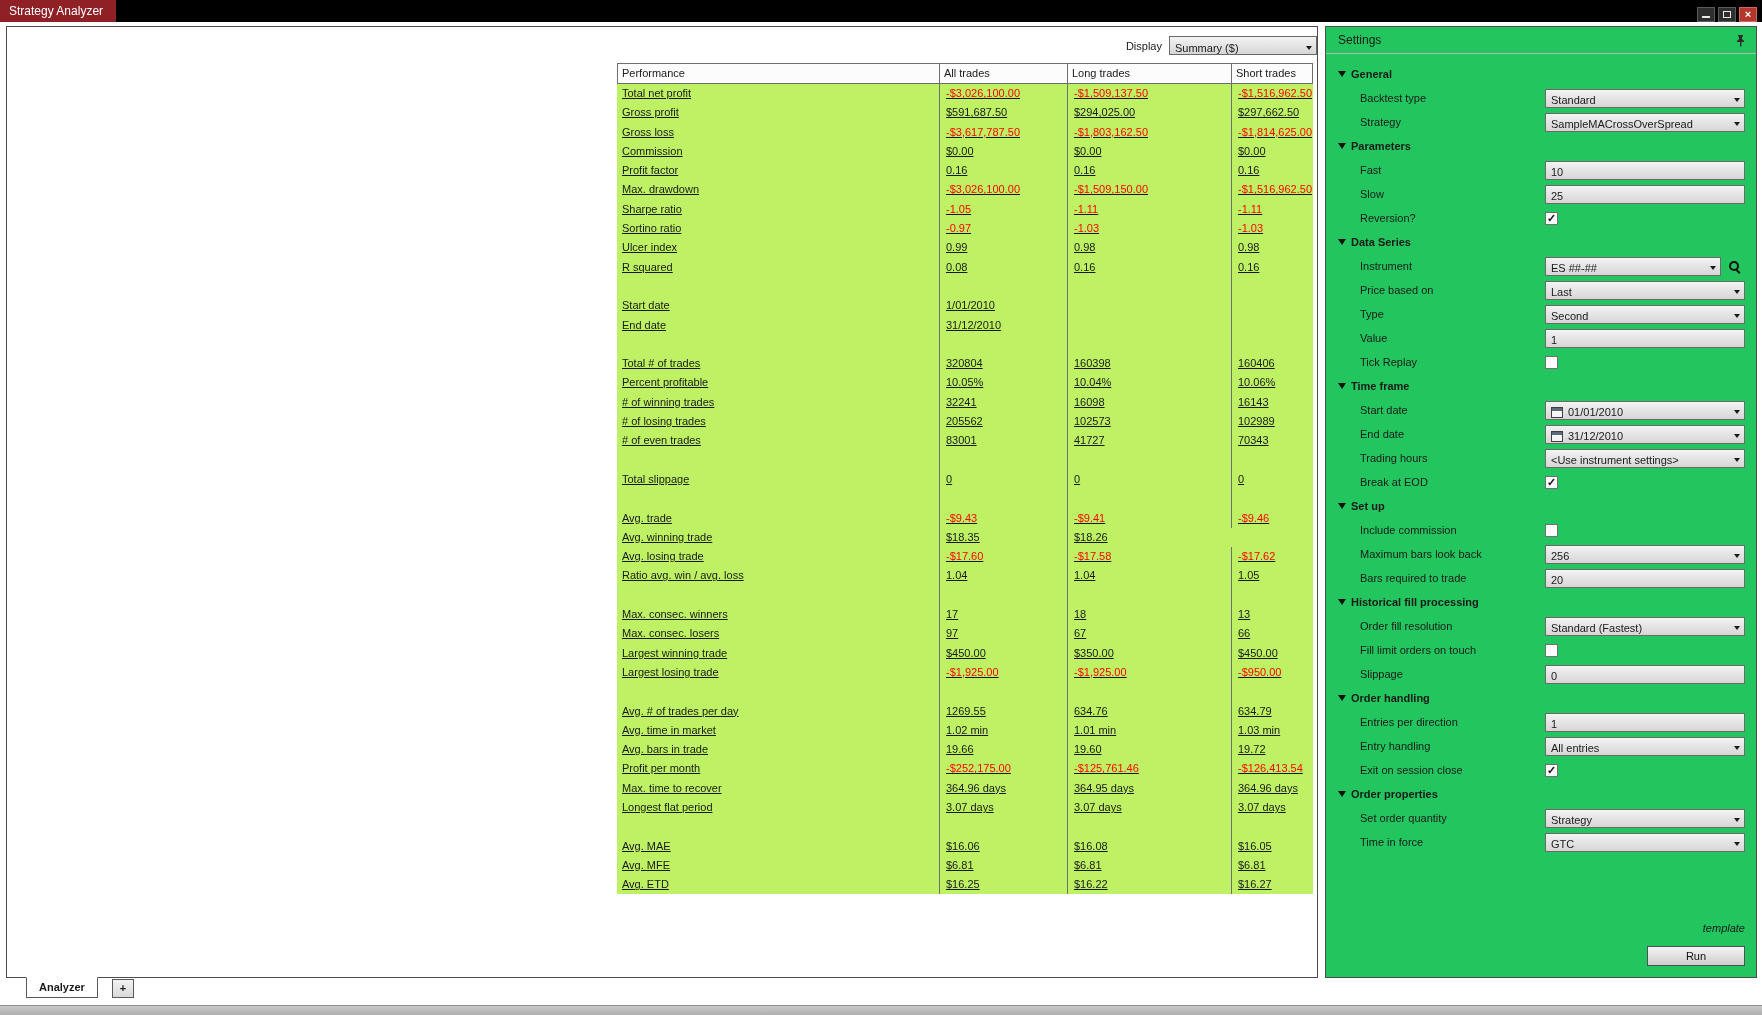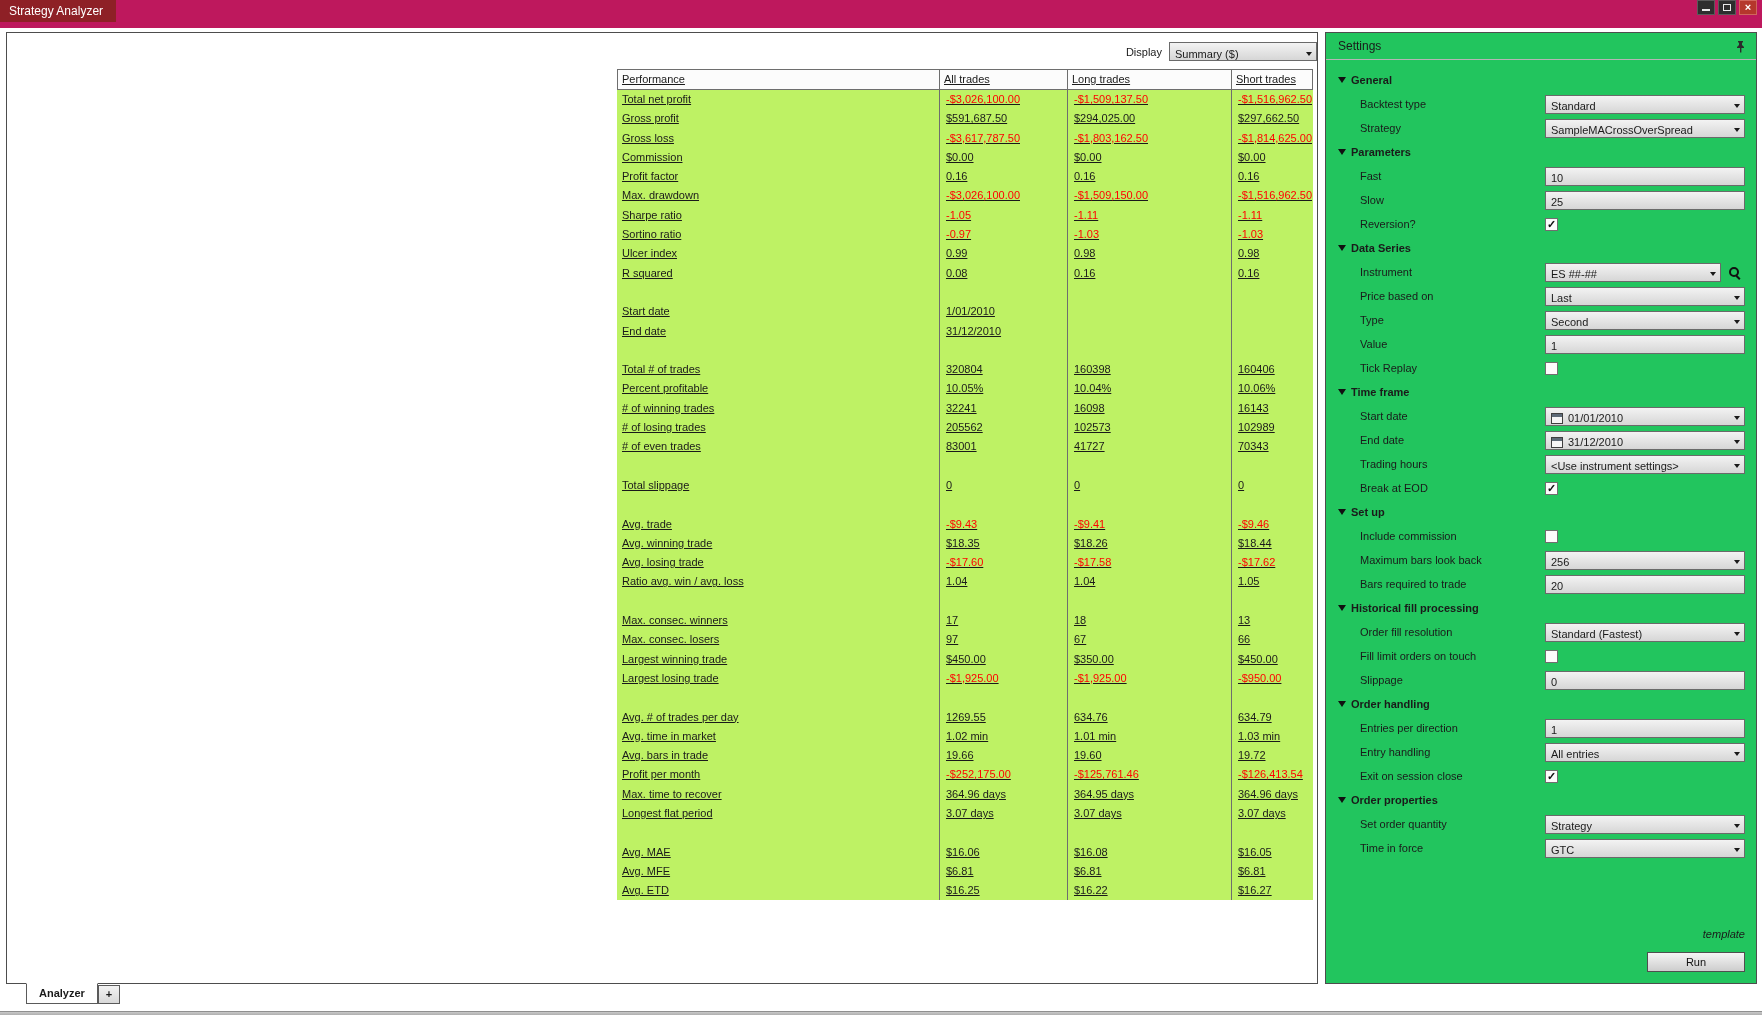--- a/index.html
+++ b/index.html
@@ -3,42 +3,42 @@
 <meta charset="utf-8">
 <style>
   * { margin:0; padding:0; box-sizing:border-box; }
   body {
     width:1762px; height:1015px; margin:0; overflow:hidden;
     font-family:"Liberation Sans", sans-serif; background:#ffffff; color:#1a1a1a;
   }
   .app { width:100%; height:100%; display:flex; flex-direction:column; }
 
   
-  .titlebar { height:28px; background:#be185d; display:flex; align-items:flex-start; flex:none; }
+  .titlebar { height:22px; background:#000000; display:flex; align-items:flex-end; flex:none; }
   .title-tab { background:#8e2026; color:#ffffff; font-size:12px; line-height:22px; padding:0 13px 0 9px; }
   .win-controls { margin-left:auto; display:flex; align-items:center; gap:3px; padding-right:5px; }
   .win-btn { width:18px; height:15px; display:flex; align-items:center; justify-content:center;
     background:#2e2e2e; border:1px solid #5a5a5a; cursor:pointer; }
   .win-btn.min { align-items:flex-end; padding-bottom:3px; }
   .glyph-min { width:8px; height:2px; background:#e9e9e9; }
   .glyph-max { width:8px; height:7px; border:1px solid #e9e9e9; }
   .win-btn.close { background:#b5372c; border-color:#d0675c; color:#fff; font-size:11px; font-weight:bold; line-height:11px; }
 
   
   .workspace { flex:none; height:956px; display:flex; padding:4px 5px 0 6px; gap:7px; background:#ffffff; }
   .left-panel { width:1312px; flex:none; border:1px solid #4d4d4d; background:#ffffff; display:flex; flex-direction:column;align-items:flex-end; }
   .settings-panel { flex:1; border:1px solid #4d4d4d; background:#22c55e; display:flex; flex-direction:column; }
 
   
   .display-row { flex:none; display:flex; align-items:center; gap:7px; padding:9px 0 8px 7px; font-size:11px; }
 
   
   .report { margin:0 4px 0 8px; }
   .thead { display:grid; grid-template-columns:321px 128px 164px 1fr; border:1px solid #6e6e6e; height:21px; background:#fcfcfc; }
-  .th { font-size:11px; line-height:19px; padding-left:4px; border-left:1px solid #6e6e6e; white-space:nowrap; overflow:hidden;text-decoration:underline; }
+  .th { font-size:11px; line-height:19px; padding-left:4px; border-left:1px solid #6e6e6e; white-space:nowrap; overflow:hidden; }
   .th:first-child { border-left:none; }
   .tbody { background:#bef264;text-decoration:underline; }
   .trow { display:grid; grid-template-columns:321px 128px 164px 1fr; height:19.3px; padding:0 1px; }
   .tcell { font-size:11px; line-height:19.3px; padding-left:4px; white-space:nowrap; overflow:hidden; }
   .tcell.c1, .tcell.c2, .tcell.c3 { border-left:1px solid #6e6e6e; padding-left:6px; }
   .tcell.neg { color:#ff0000; }
 
   
   .settings-header { flex:none; height:27px; display:flex; align-items:center; padding:0 10px 0 12px;
     font-size:12px; border-bottom:1px solid #b5b5b5; }
@@ -68,21 +68,21 @@
     border:2px solid #111; border-radius:50%; }
   .mag-icon::after { content:""; position:absolute; left:10px; top:10px; width:5px; height:2px;
     background:#111; transform:rotate(45deg); transform-origin:0 0; }
 
   .settings-footer { margin-top:auto; display:flex; flex-direction:column; align-items:flex-end; padding:0 11px 11px; }
   .template-label { font-size:11px; font-style:italic; margin-bottom:12px; cursor:pointer; }
   .run-btn { width:98px; height:20px; border:1px solid #4f4f4f; background:linear-gradient(#f5f5f5,#cdcdcd);
     font-family:inherit; font-size:11px; color:#111; cursor:pointer; }
 
   
-  .tabbar { flex:none; height:27px; display:flex; align-items:flex-start; padding-left:26px; gap:0; background:#ffffff; }
+  .tabbar { flex:none; height:27px; display:flex; align-items:flex-start; padding-left:26px; gap:14px; background:#ffffff; }
   .tab { border:1px solid #5a5a5a; background:#ffffff; font-size:11px; font-weight:bold; padding:3px 12px 4px; cursor:pointer; }
   .tab.active { border-top-color:#ffffff; margin-top:-1px; }
   .tab.add { padding:2px 7px 3px; background:linear-gradient(#f2f2f2,#d9d9d9); margin-top:1px; }
 
   .bottom-strip { flex:1; background:linear-gradient(#c9c9c9,#afafaf); border-top:1px solid #8f8f8f; }
 </style>
 </head>
 <body>
 
 <div class="app">
@@ -253,21 +253,20 @@
             <div class="trow">
               <div class="tcell c0">Avg. trade</div>
               <div class="tcell c1 neg">-$9.43</div>
               <div class="tcell c2 neg">-$9.41</div>
               <div class="tcell c3 neg">-$9.46</div>
             </div>
             <div class="trow">
               <div class="tcell c0">Avg. winning trade</div>
               <div class="tcell c1">$18.35</div>
               <div class="tcell c2">$18.26</div>
-              <div class="tcell c3">$18.44</div>
             </div>
             <div class="trow">
               <div class="tcell c0">Avg. losing trade</div>
               <div class="tcell c1 neg">-$17.60</div>
               <div class="tcell c2 neg">-$17.58</div>
               <div class="tcell c3 neg">-$17.62</div>
             </div>
             <div class="trow">
               <div class="tcell c0">Ratio avg. win / avg. loss</div>
               <div class="tcell c1">1.04</div>

